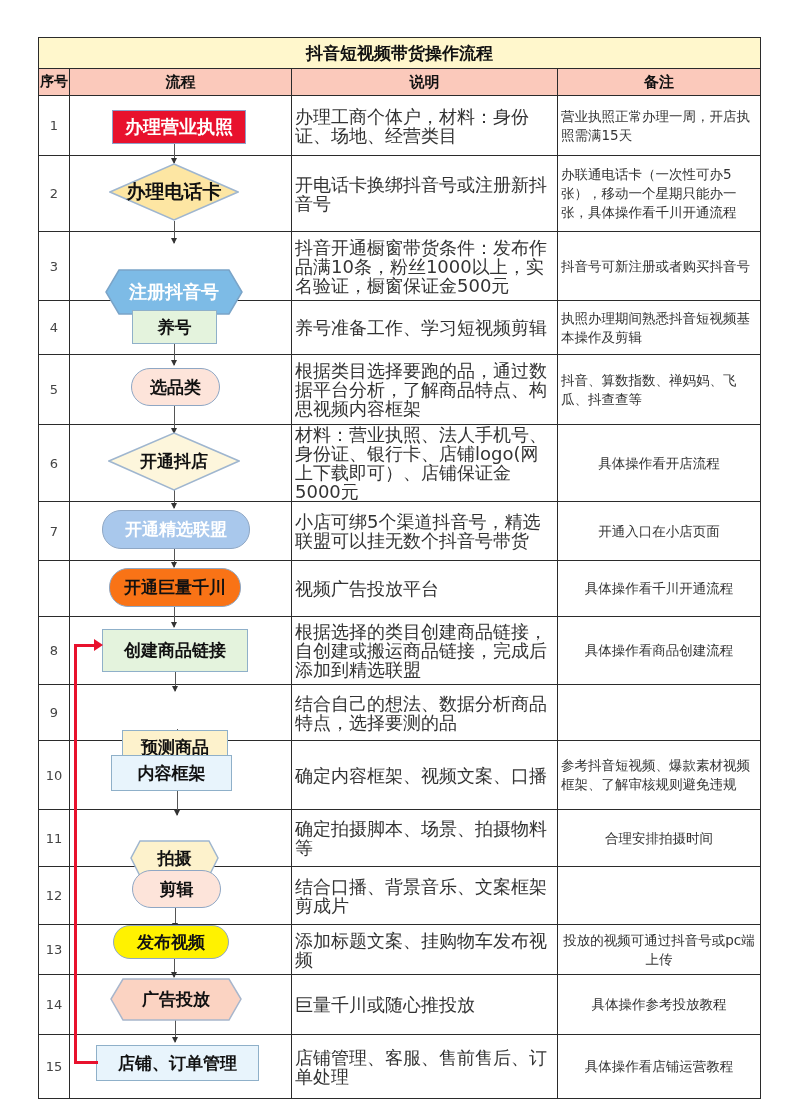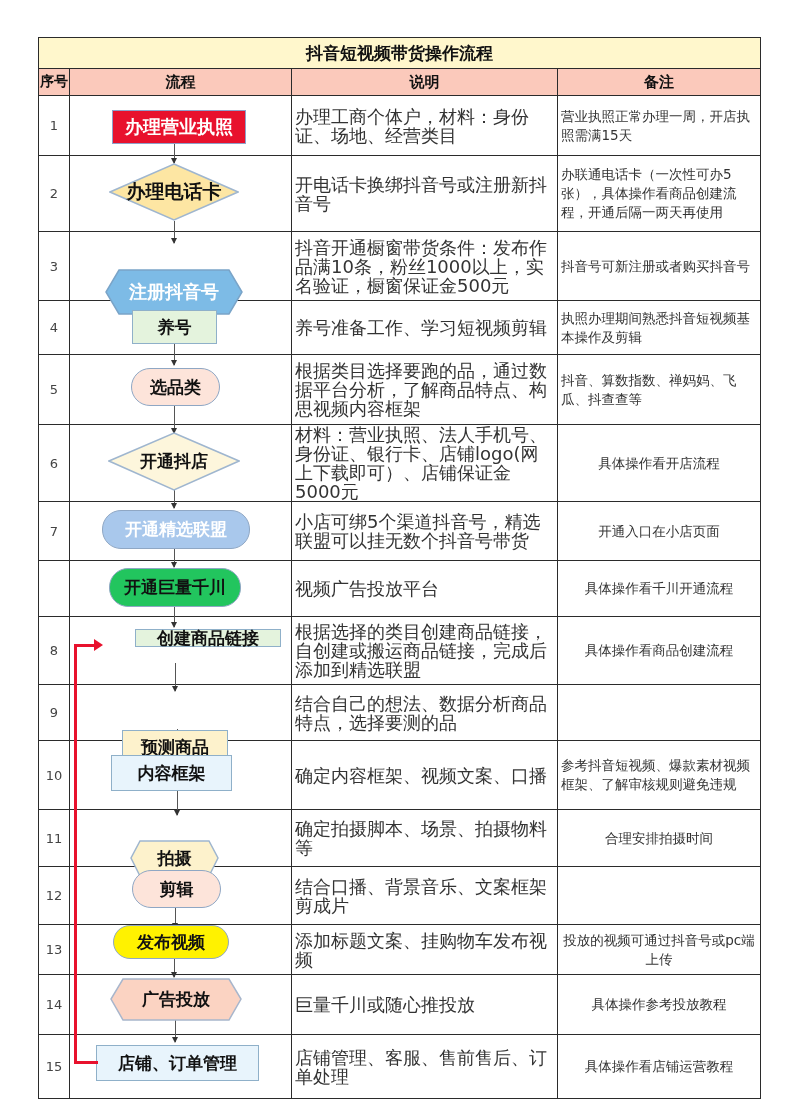--- a/index.html
+++ b/index.html
@@ -57,21 +57,21 @@
   <tr style="height:60px">
     <td class="num">1</td>
     <td class="flow"></td>
     <td class="desc">办理工商个体户，材料：身份证、场地、经营类目</td>
     <td class="note">营业执照正常办理一周，开店执照需满15天</td>
   </tr>
   <tr style="height:76px">
     <td class="num">2</td>
     <td class="flow"></td>
     <td class="desc">开电话卡换绑抖音号或注册新抖音号</td>
-    <td class="note">办联通电话卡（一次性可办5张），具体操作看商品创建流程，开通后隔一两天再使用</td>
+    <td class="note">办联通电话卡（一次性可办5张），移动一个星期只能办一张，具体操作看千川开通流程</td>
   </tr>
   <tr style="height:69px">
     <td class="num">3</td>
     <td class="flow"></td>
     <td class="desc">抖音开通橱窗带货条件：发布作品满10条，粉丝1000以上，实名验证，橱窗保证金500元</td>
     <td class="note">抖音号可新注册或者购买抖音号</td>
   </tr>
   <tr style="height:54px">
     <td class="num">4</td>
     <td class="flow"></td>
@@ -202,25 +202,25 @@
     <svg width="132" height="59">
       <polygon points="66,1 131,29 66,58 1,29" fill="#fdf6dc" stroke="#9fb6cf" stroke-width="1.5"></polygon>
     </svg>
     <span>开通抖店</span>
   </div>
 
   <div class="shape rounded" style="left:102px;top:510px;width:148px;height:39px;background:#a9c8ec;color:#fff;">
     <span>开通精选联盟</span>
   </div>
 
-  <div class="shape rounded" style="left:109px;top:568px;width:132px;height:39px;background:#22c55e;">
+  <div class="shape rounded" style="left:109px;top:568px;width:132px;height:39px;background:#f97316;">
     <span>开通巨量千川</span>
   </div>
 
-  <div class="shape rect" style="left:102px;top:629px;width:146px;height:18px;background:#e4f3dd;margin-left:33px;">
+  <div class="shape rect" style="left:102px;top:629px;width:146px;height:43px;background:#e4f3dd;">
     <span>创建商品链接</span>
   </div>
 
   <div class="shape rect" style="left:122px;top:694px;width:106px;height:35px;background:#fdf2cc;margin-top:36px;">
     <span>预测商品</span>
   </div>
 
   <div class="shape rect" style="left:111px;top:755px;width:121px;height:36px;background:#e8f4fc;">
     <span>内容框架</span>
   </div>

